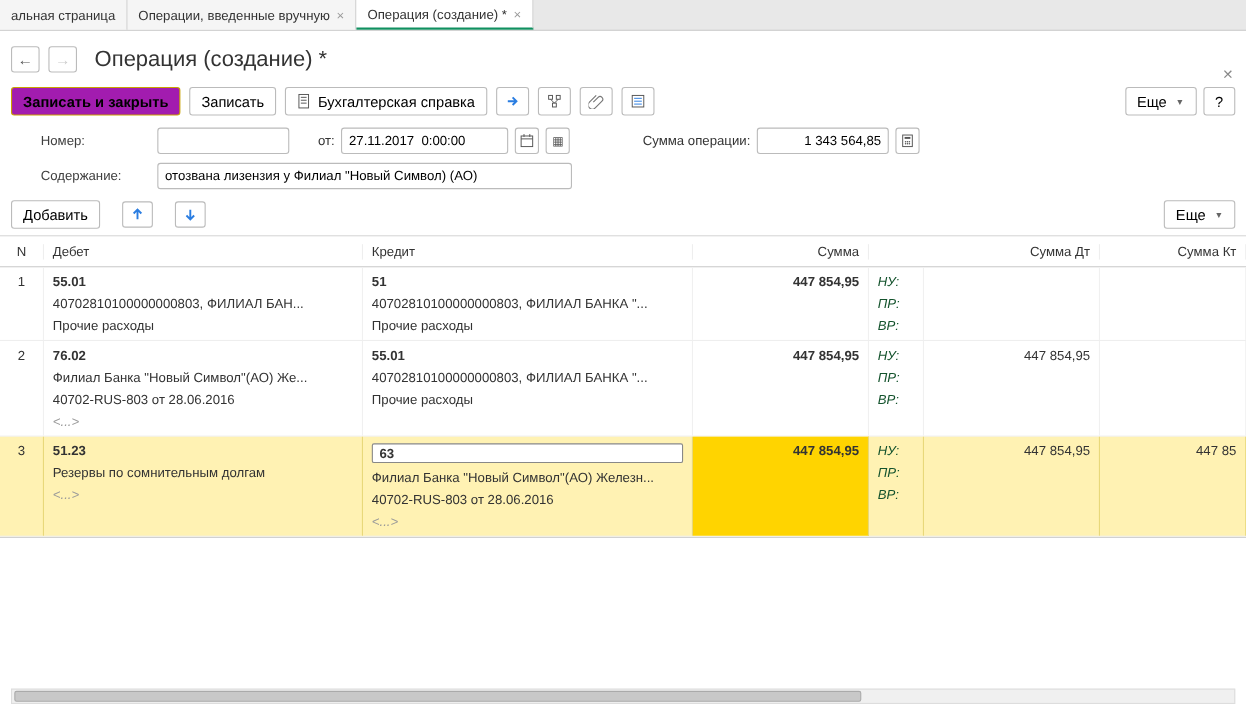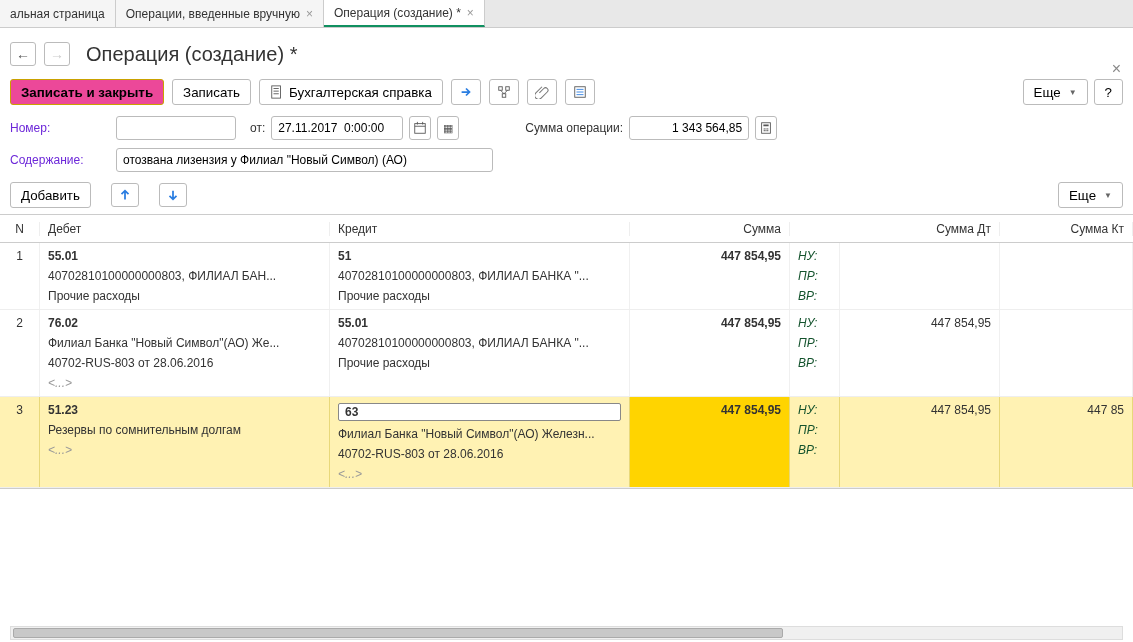--- a/index.html
+++ b/index.html
@@ -13,30 +13,30 @@
 
   .close-corner { position: absolute; top: 60px; right: 12px; font-size: 16px; color: #888; cursor: pointer; }
 
   .heading-row { display: flex; align-items: center; height: 44px; padding: 8px 10px 0 10px; gap: 8px; }
   .nav-btn { width: 26px; height: 24px; border: 1px solid #bbb; border-radius: 3px; background: #fff; display: flex; align-items: center; justify-content: center; cursor: pointer; font-size: 14px; color: #555; }
   .nav-btn.disabled { color: #ccc; cursor: default; }
   .page-title { font-size: 20px; padding-left: 8px; }
 
   .toolbar { display: flex; align-items: center; height: 40px; padding: 6px 10px; gap: 8px; }
   .btn { height: 26px; padding: 0 10px; border: 1px solid #bbb; border-radius: 3px; background: #fff; display: inline-flex; align-items: center; gap: 5px; cursor: pointer; white-space: nowrap; }
-  .btn.primary { background: #ec4899; border-color: #c9a200; font-weight: bold; }
+  .btn.primary { background: #a21caf; border-color: #c9a200; font-weight: bold; }
   .btn.icon-only { width: 30px; padding: 0; justify-content: center; }
   .toolbar-right { margin-left: auto; display: flex; gap: 6px; }
   .dropdown-arrow { font-size: 8px; margin-left: 3px; color: #666; }
 
   .form-row { display: flex; align-items: center; padding: 4px 10px; gap: 6px; }
-  .label-col { width: 100px; color: #6d28d9; }
+  .label-col { width: 100px; color: #404040; margin-left: 27px; }
   .input { height: 24px; border: 1px solid #bbb; border-radius: 3px; padding: 0 6px; background: #fff; font-family: inherit; font-size: 12px; }
   .input.number { width: 120px; }
-  .input.date { width: 132px; }
+  .input.date { width: 152px; }
   .input.content { width: 377px; }
   .small-icon-btn { width: 22px; height: 24px; border: 1px solid #bbb; border-radius: 3px; background: #fff; display: inline-flex; align-items: center; justify-content: center; cursor: pointer; font-size: 11px; color: #555; }
   .sum-label { margin-left: 60px; }
   .sum-input { width: 120px; text-align: right; }
 
   .table-toolbar { display: flex; align-items: center; padding: 6px 10px; gap: 20px; }
   .icon-arrow-up, .icon-arrow-down { width: 28px; height: 24px; border: 1px solid #bbb; border-radius: 3px; background: #fff; display: inline-flex; align-items: center; justify-content: center; cursor: pointer; }
 
   .grid { border-top: 1px solid #ccc; border-bottom: 1px solid #ccc; }
   .grid-header { display: flex; background: #fff; border-bottom: 1px solid #ccc; height: 28px; align-items: center; }
@@ -138,21 +138,21 @@
         <span>Еще</span>
         <span class="dropdown-arrow">▼</span>
       </button>
       <button class="btn">?</button>
     </div>
   </div>
 
   <div class="form-row">
     <div class="label-col">Номер:</div>
     <input class="input number" value="" style="">
-    <span style="margin-left:8px;">от:</span>
+    <span style="margin-left:20px;">от:</span>
     <input class="input date" value="27.11.2017  0:00:00" style="">
     <div class="small-icon-btn">
       <svg class="icn" viewBox="0 0 16 16">
           <rect x="2" y="3" width="12" height="11" fill="none" stroke="#555"></rect>
           <line x1="2" y1="6" x2="14" y2="6" stroke="#555"></line>
           <line x1="5" y1="1" x2="5" y2="4" stroke="#555"></line>
           <line x1="11" y1="1" x2="11" y2="4" stroke="#555"></line>
         </svg>
     </div>
     <div class="small-icon-btn">▦</div>

